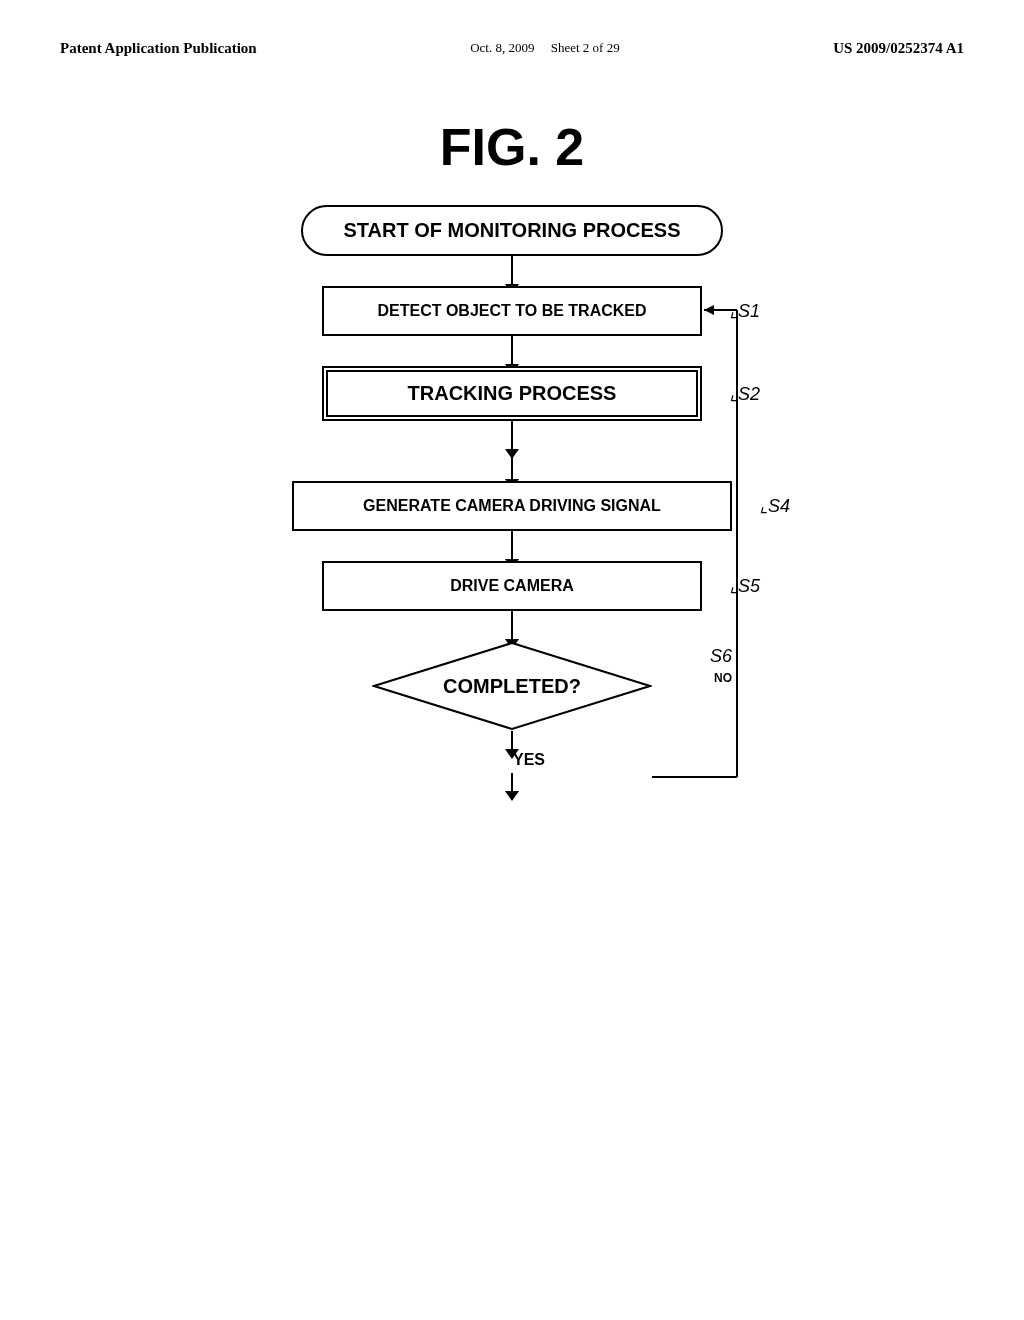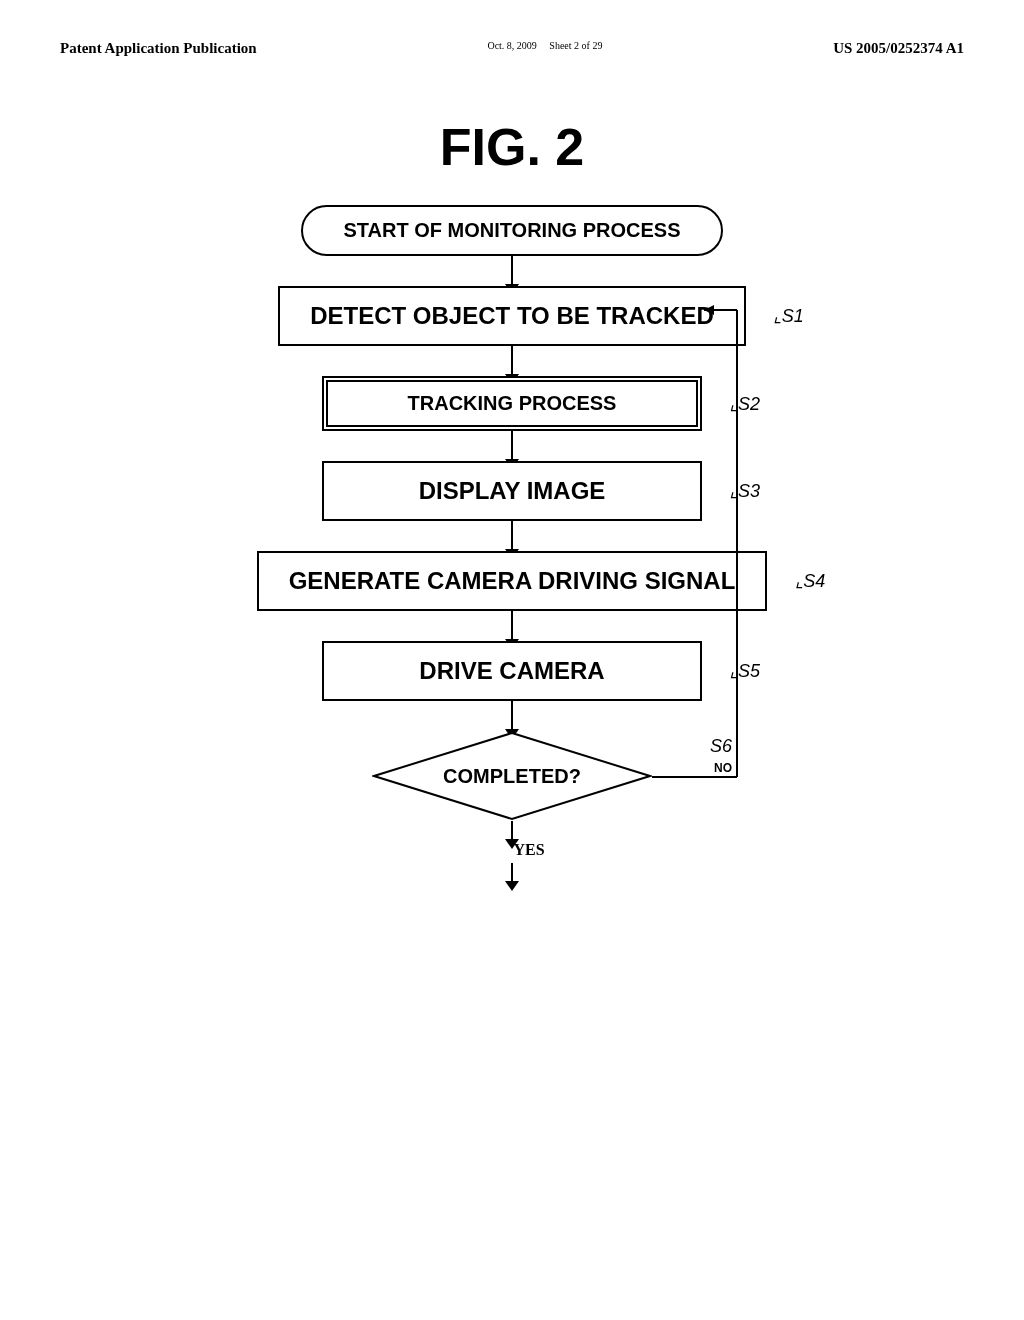--- a/index.html
+++ b/index.html
@@ -18,21 +18,21 @@
       padding: 40px 60px 20px 60px;
       border-bottom: none;
     }
 
     .header-left {
       font-size: 15px;
       font-weight: bold;
     }
 
     .header-center {
-      font-size: 10px;
+      font-size: 13px;
       text-align: left;
     }
 
     .header-right {
       font-size: 15px;
       font-weight: bold;
     }
 
     .fig-title {
       text-align: center;
@@ -79,21 +79,21 @@
       font-family: Arial, sans-serif;
       text-align: center;
       background: #fff;
       min-width: 320px;
     }
 
     
     .rect-box {
       border: 2px solid #000;
       padding: 14px 30px;
-      font-size: 24px;
+      font-size: 16px;
       font-weight: bold;
       font-family: Arial, sans-serif;
       text-align: center;
       background: #fff;
       min-width: 380px;
       position: relative;
     }
 
     
     .double-rect-box {
@@ -129,21 +129,21 @@
   </style>
 </head>
 <body>
 
 <div class="header">
   <div class="header-left">Patent Application Publication</div>
   <div class="header-center">
     <span>Oct. 8, 2009</span>&nbsp;&nbsp;&nbsp;&nbsp;
     <span>Sheet 2 of 29</span>
   </div>
-  <div class="header-right">US 2005/0252374 A1</div>
+  <div class="header-right">US 2009/0252374 A1</div>
 </div>
 
 <div class="fig-title">FIG. 2</div>
 
 <div class="flowchart">
 
   <div style="position: relative; display: flex; flex-direction: column; align-items: center; width: 600px;">
 
     <div class="step-wrapper">
       <div class="oval-box">START OF MONITORING PROCESS</div>
@@ -168,26 +168,20 @@
       <div class="double-rect-box">TRACKING PROCESS</div>
       <div style="position:absolute; right:-58px; top:50%; transform:translateY(-50%); font-size:18px; font-family: Arial, sans-serif; font-style:italic;">
         ⌞S2
       </div>
     </div>
 
     <div style="height:30px; display:flex; align-items:center; justify-content:center; width:100%;">
       <div class="arrow-down" style="height:30px;"></div>
     </div>
 
-    <div class="step-wrapper" style="position:relative;">
-      <div class="rect-box">DISPLAY IMAGE</div>
-      <div style="position:absolute; right:-58px; top:50%; transform:translateY(-50%); font-size:18px; font-family: Arial, sans-serif; font-style:italic;">
-        ⌞S3
-      </div>
-    </div>
 
     <div style="height:30px; display:flex; align-items:center; justify-content:center; width:100%;">
       <div class="arrow-down" style="height:30px;"></div>
     </div>
 
     <div class="step-wrapper" style="position:relative;">
       <div class="rect-box" style="min-width:440px;">GENERATE CAMERA DRIVING SIGNAL</div>
       <div style="position:absolute; right:-58px; top:50%; transform:translateY(-50%); font-size:18px; font-family: Arial, sans-serif; font-style:italic;">
         ⌞S4
       </div>
@@ -221,21 +215,21 @@
         S6
       </div>
 
       <div style="position:absolute; right:-80px; top:30px; font-size:12px; font-family: Arial, sans-serif; font-weight:bold;">NO</div>
     </div>
 
     <div style="display:flex; flex-direction:column; align-items:center; margin-top:0;">
       <div style="height:20px; display:flex; align-items:center; justify-content:center; width:100%;">
         <div class="arrow-down" style="height:20px;"></div>
       </div>
-      <div style="font-size:16px; font-family: Liberation Serif, serif; font-weight:bold; margin-bottom:4px;margin-left:34px;">YES</div>
+      <div style="font-size:16px; font-family: Liberation Sans, sans-serif; font-weight:bold; margin-bottom:4px;margin-left:34px;">YES</div>
     </div>
 
     <div style="height:20px; display:flex; align-items:center; justify-content:center; width:100%;">
       <div class="arrow-down" style="height:20px;"></div>
     </div>
 
 
     <svg style="position:absolute; top:0; left:0; width:600px; height:100%; pointer-events:none; overflow:visible;">
 
       <line x1="440" y1="572" x2="525" y2="572" stroke="black" stroke-width="2"></line>

